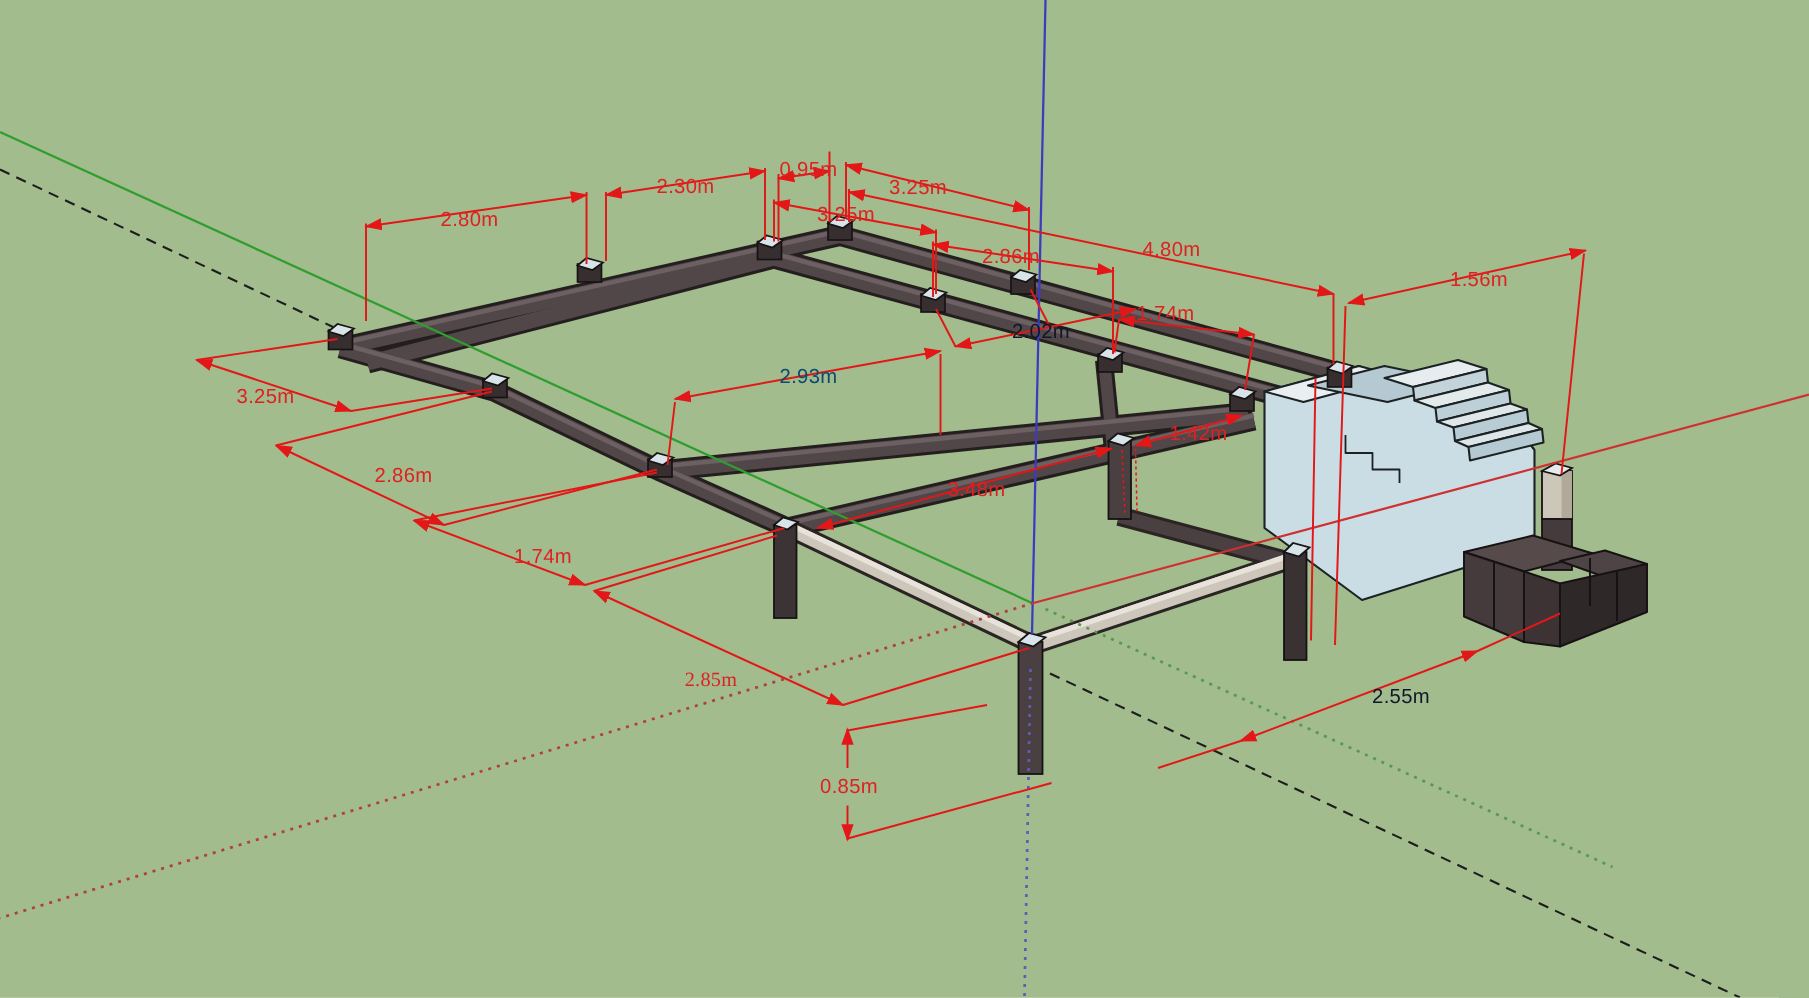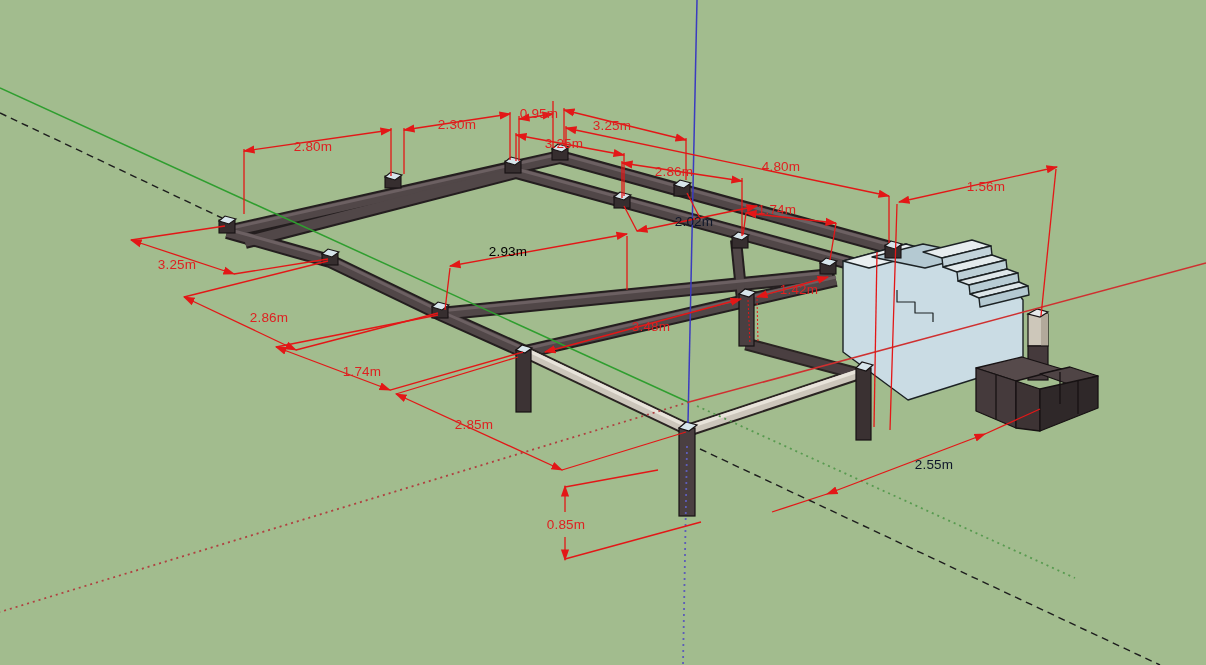--- a/index.html
+++ b/index.html
@@ -234,20 +234,20 @@
       <div class="dl" style="left: 612px; top: 125px; color: rgb(222, 33, 33);">3.25m</div>
       <div class="dl" style="left: 564px; top: 143px; color: rgb(222, 33, 33);">3.25m</div>
       <div class="dl" style="left: 674px; top: 171px; color: rgb(222, 33, 33);">2.86m</div>
       <div class="dl" style="left: 781px; top: 166px; color: rgb(222, 33, 33); text-align: center;">4.80m</div>
       <div class="dl" style="left: 986px; top: 186px; color: rgb(222, 33, 33);">1.56m</div>
       <div class="dl" style="left: 694px; top: 221px; color: #0f172a; text-align: center;">2.02m</div>
       <div class="dl" style="left: 777px; top: 209px; color: rgb(222, 33, 33);">1.74m</div>
       <div class="dl" style="left: 177px; top: 264px; color: rgb(222, 33, 33);">3.25m</div>
       <div class="dl" style="left: 269px; top: 317px; color: rgb(222, 33, 33);">2.86m</div>
       <div class="dl" style="left: 362px; top: 371px; color: rgb(222, 33, 33);">1.74m</div>
-      <div class="dl" style="left: 508px; top: 251px; color: #000000;">2.93m</div>
+      <div class="dl" style="left: 539px; top: 251px; color: #0c4a6e;">2.93m</div>
       <div class="dl" style="left: 651px; top: 326px; color: rgb(222, 33, 33);">3.48m</div>
       <div class="dl" style="left: 799px; top: 289px; color: rgb(222, 33, 33);">1.42m</div>
-      <div class="dl" style="left: 474px; top: 424px; color: rgb(222, 33, 33);">2.85m</div>
+      <div class="dl" style="left: 474px; top: 453px; color: rgb(222, 33, 33); font-family: Liberation Serif, serif;">2.85m</div>
       <div class="dl" style="left: 566px; top: 524px; color: rgb(222, 33, 33);">0.85m</div>
       <div class="dl" style="left: 918px; top: 464px; color: #0f172a; margin-left: 16px;">2.55m</div>
     </div>
 </div>
 
 </body></html>

